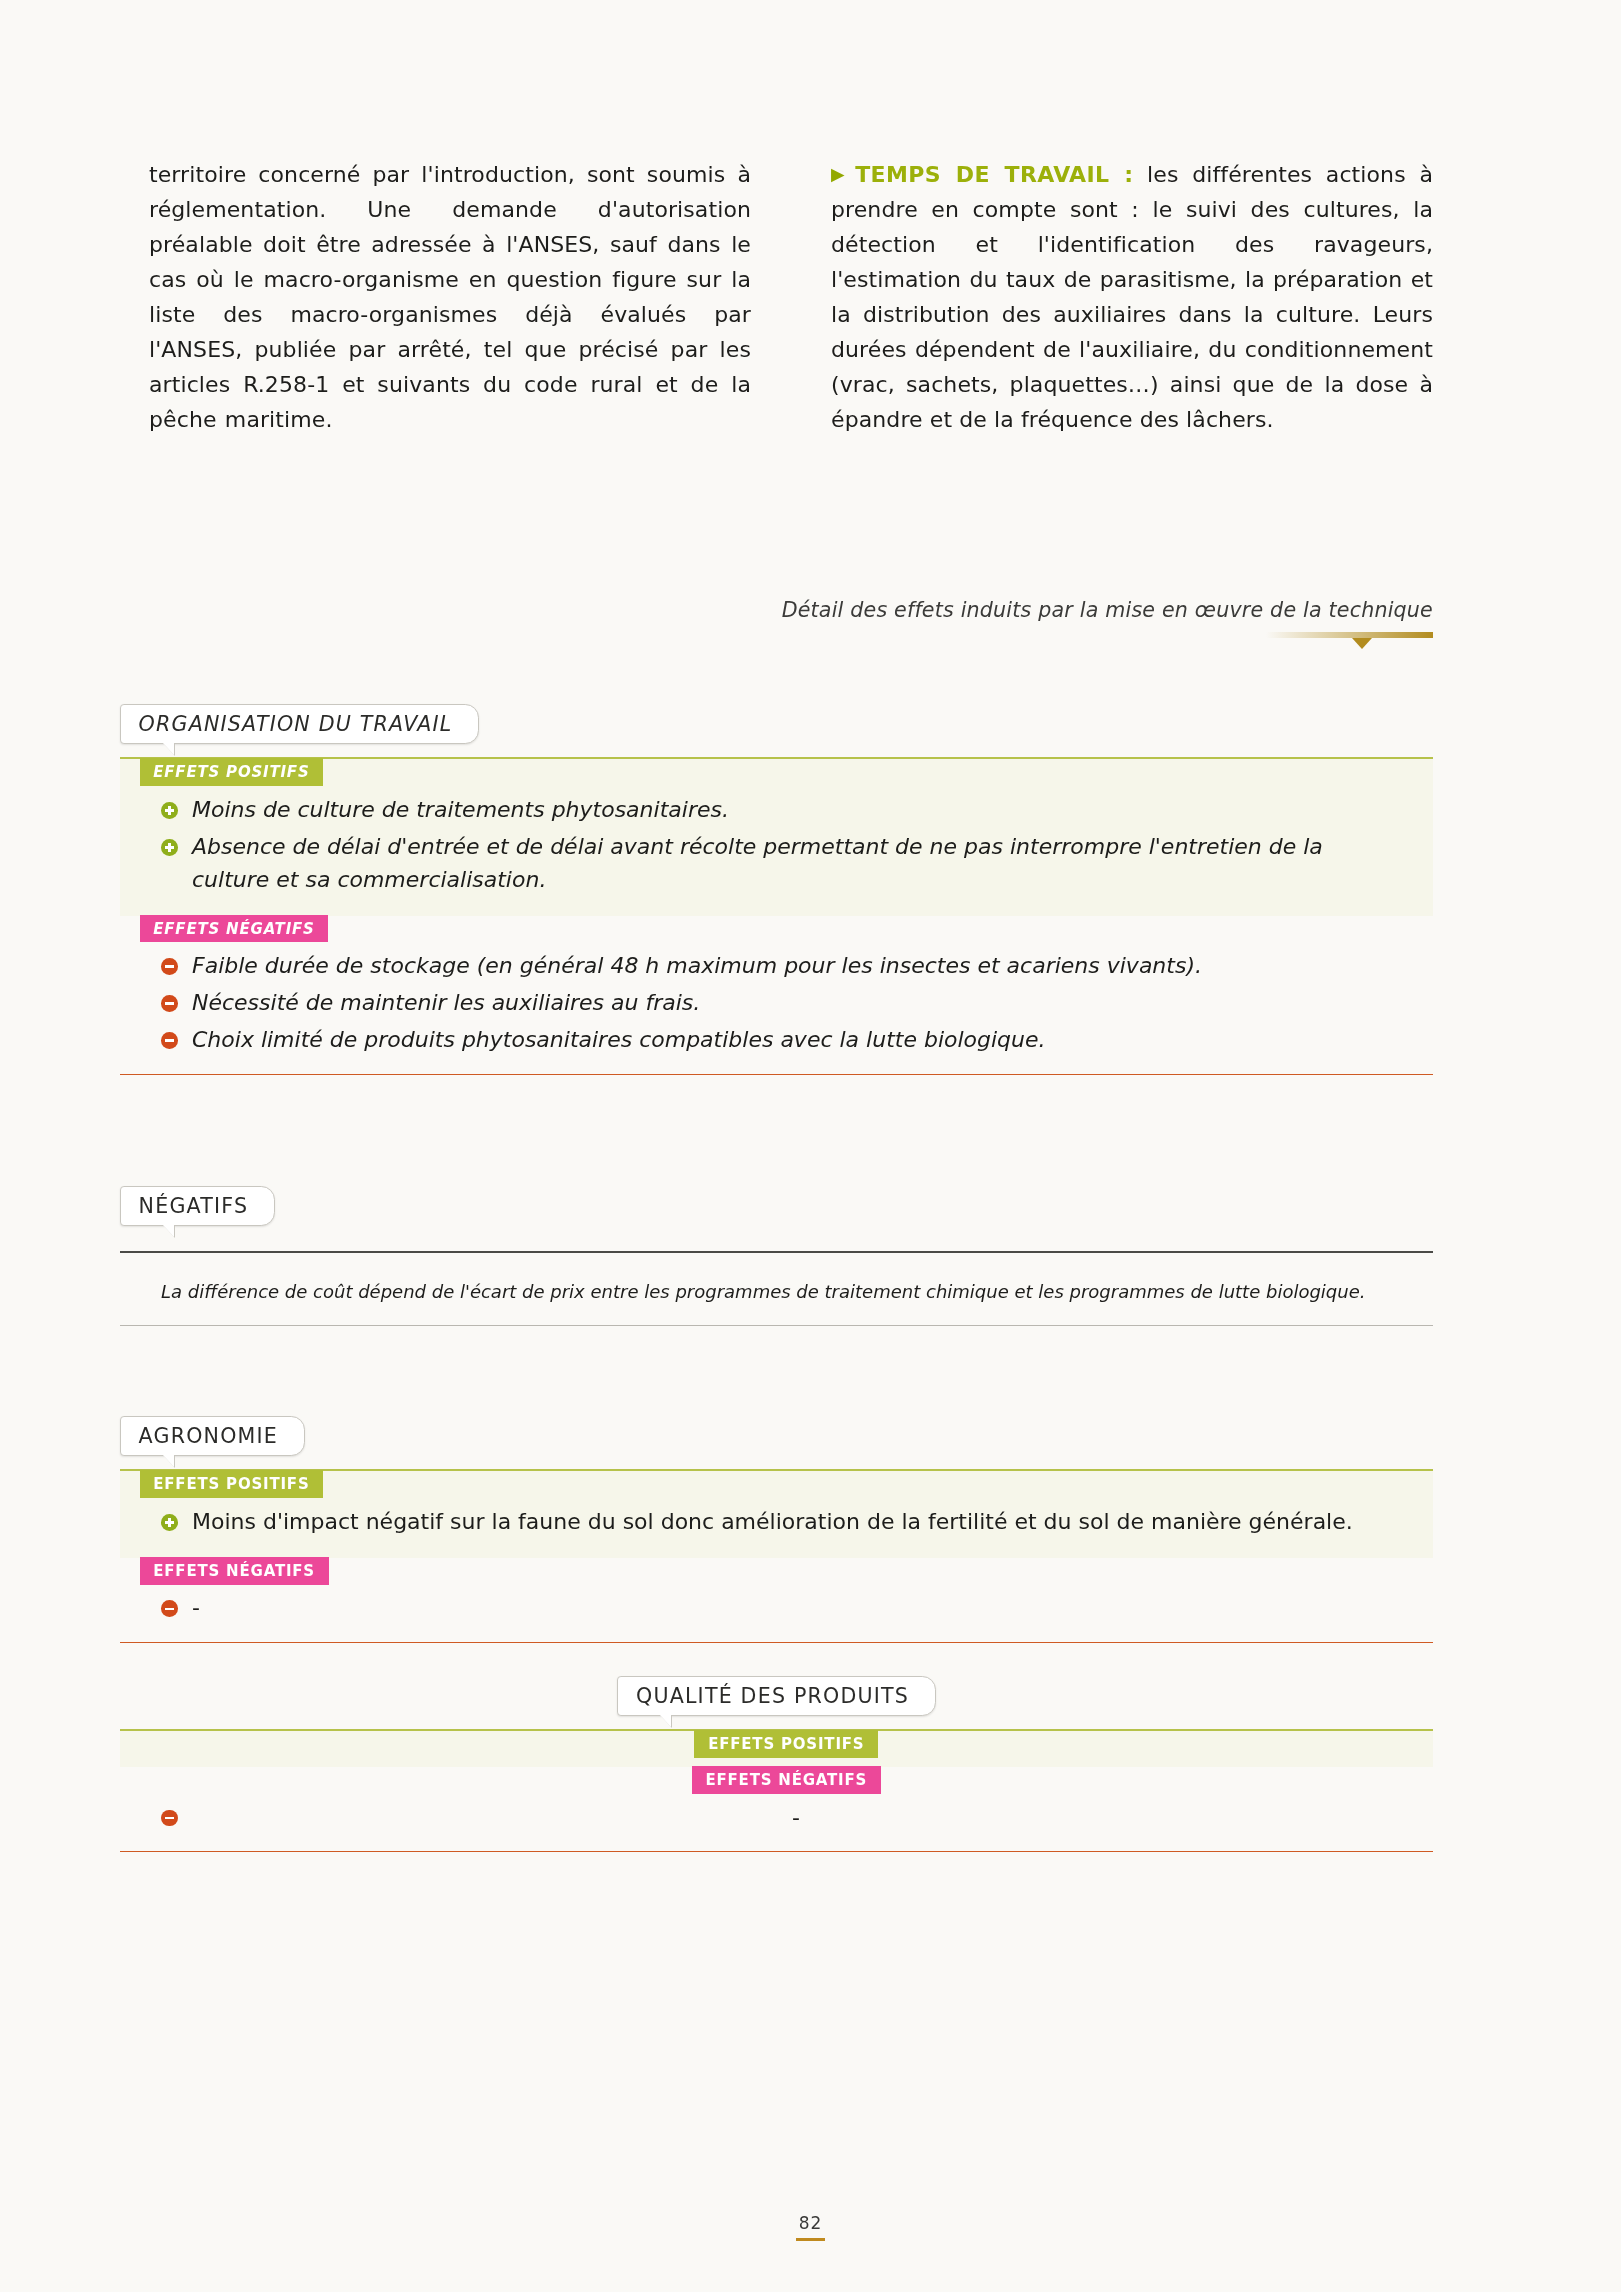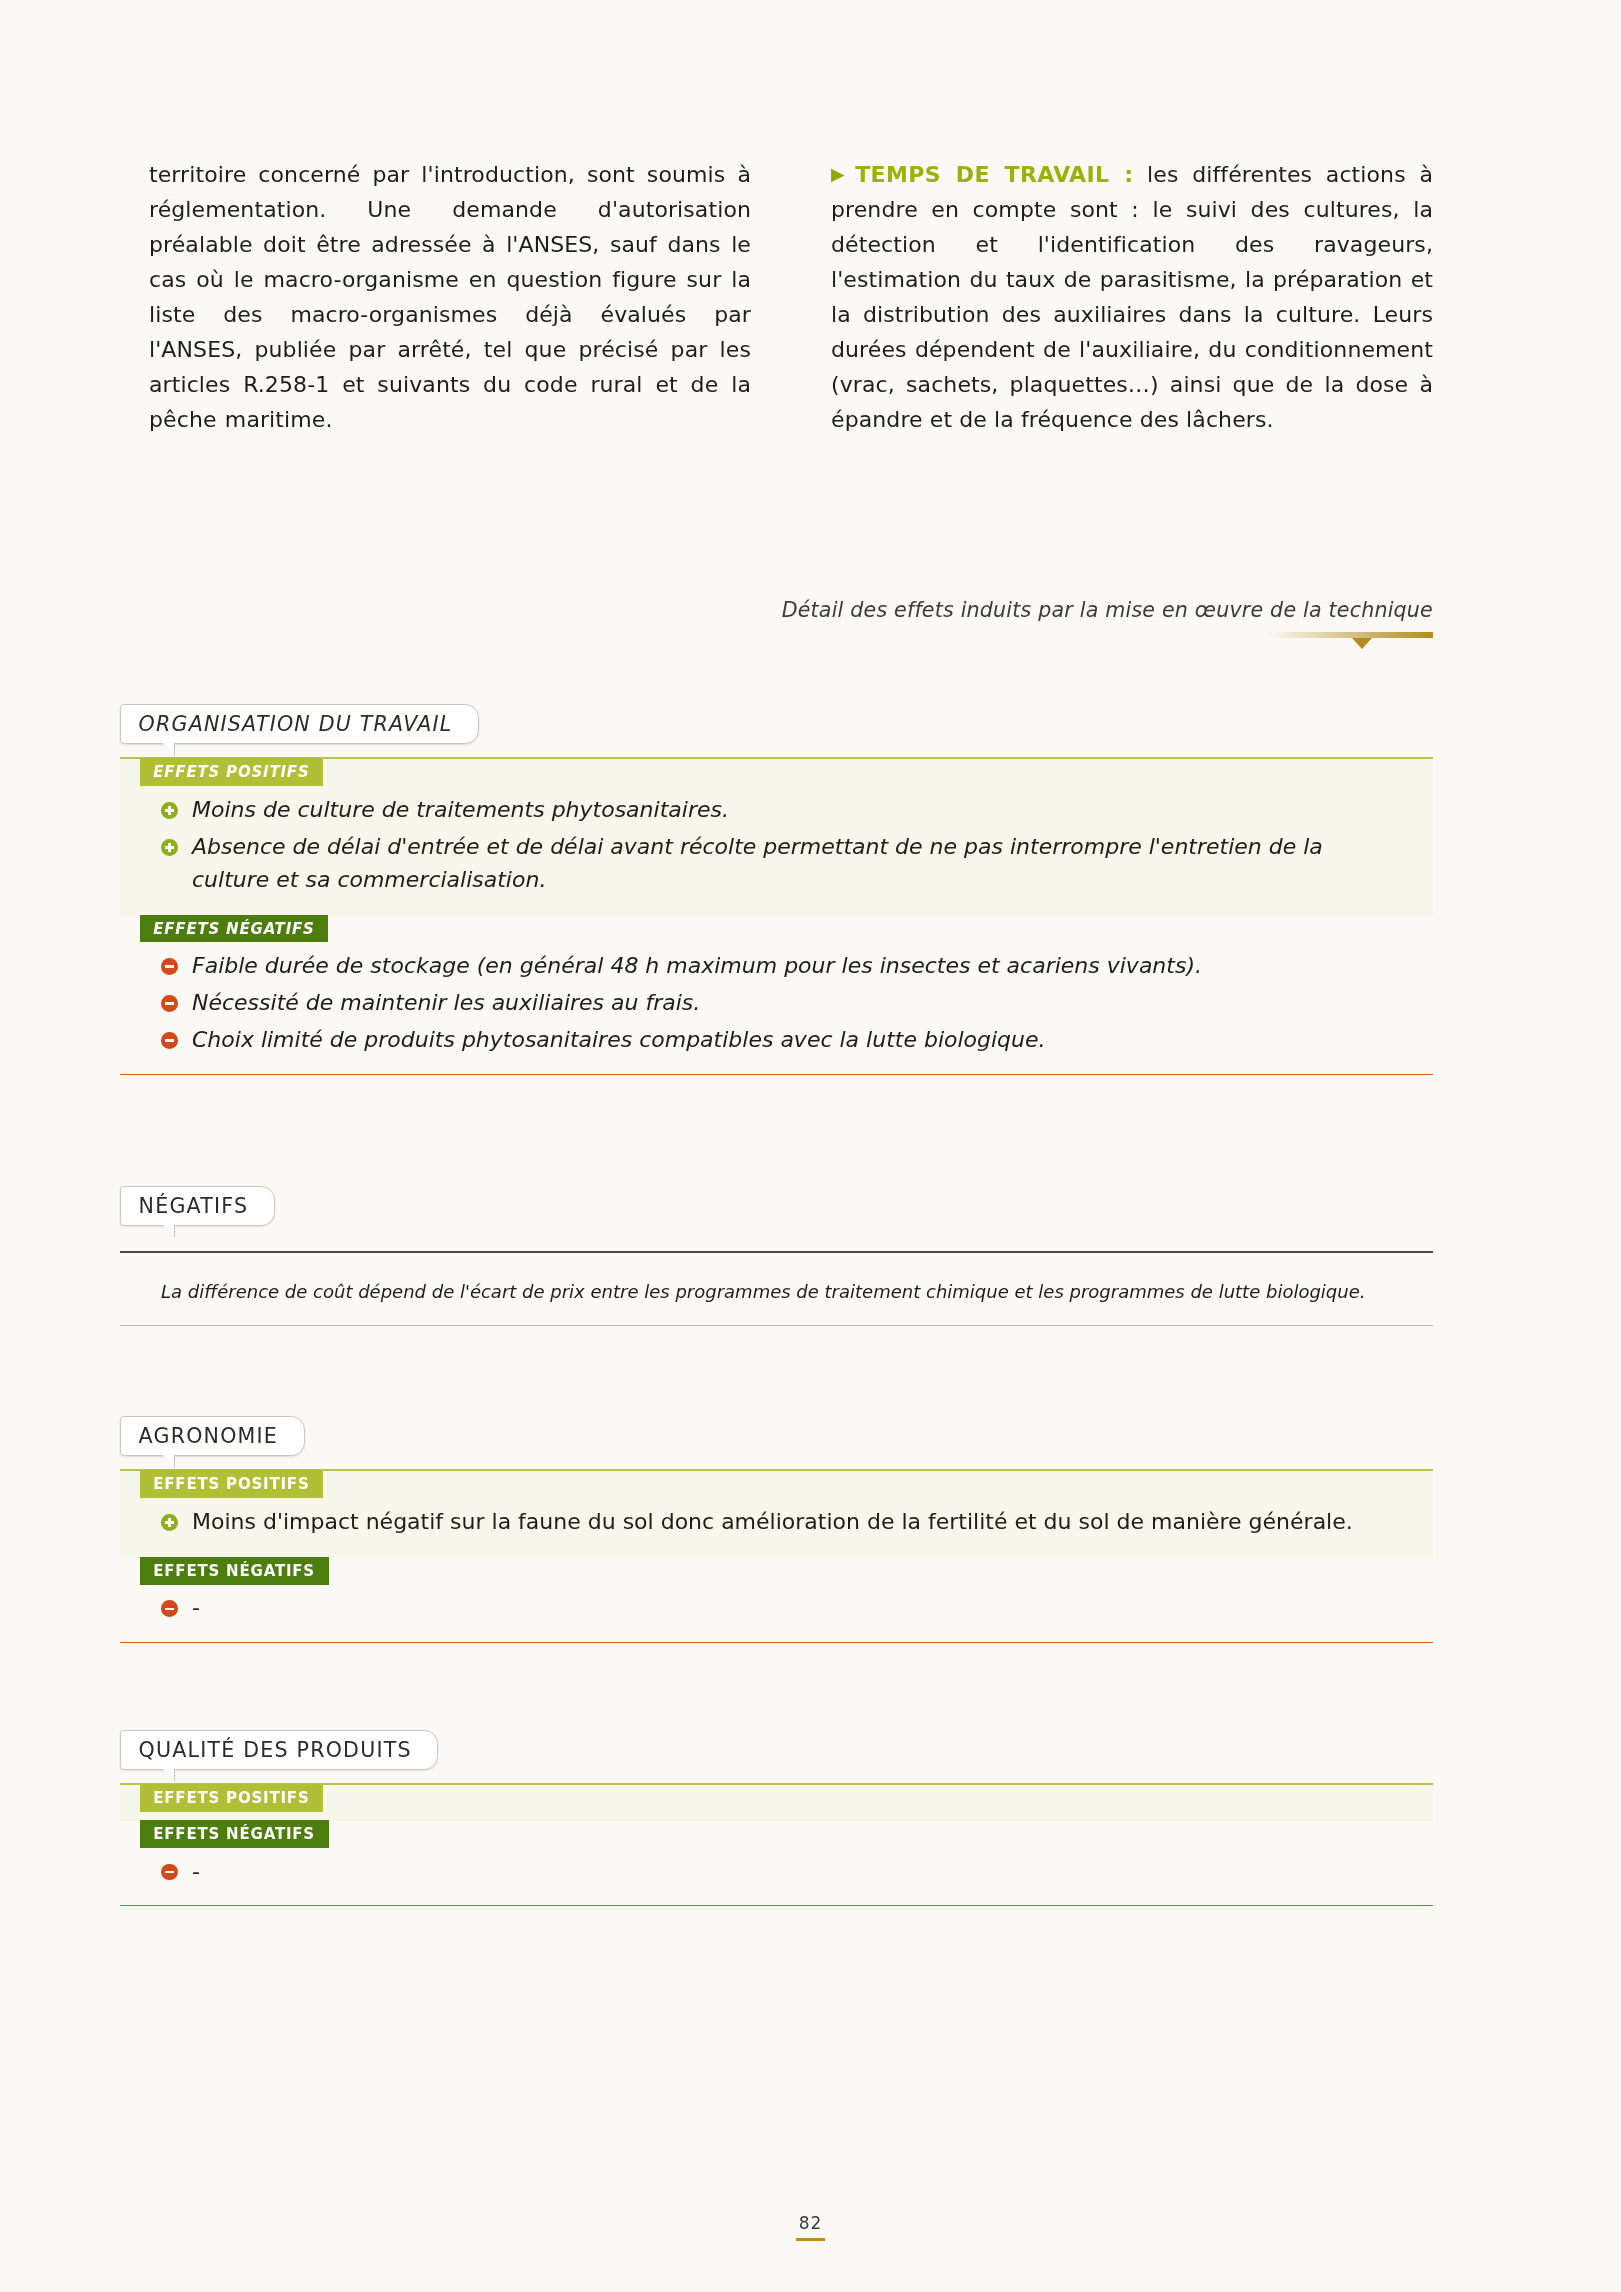--- a/index.html
+++ b/index.html
@@ -140,21 +140,21 @@
     font-size: 15px;
     font-weight: bold;
     letter-spacing: 0.8px;
     color: #ffffff;
     padding: 4.9px 13.7px 4.9px 13.7px;
     margin-left: 19.6px;
     position: relative;
     top: -1px;
   }
   .badge-pos { background: #b0bf36; }
-  .badge-neg { background: #4d7c0f; }
+  .badge-neg { background: #ec4899; }
 
   ul.items {
     list-style: none;
     margin: 5.9px 0 0 0;
     padding: 0 33px 0 41px;
   }
   ul.items li {
     position: relative;
     font-size: 22px;
     line-height: 33px;
@@ -284,21 +284,21 @@
       </ul>
     </div>
     <div class="neg-block with-line">
       <span class="badge badge-neg">EFFETS NÉGATIFS</span>
       <ul class="items">
         <li><span class="bullet bullet-neg"></span><span>-</span></li>
       </ul>
     </div>
   </div>
 
-  <div class="section" style="top:1730px;">
+  <div class="section" style="top:1676px;text-align:center;">
     <div class="tab">QUALITÉ DES PRODUITS</div>
     <div class="pos-block" style="margin-top:13.7px;padding-bottom:7.8px;">
       <span class="badge badge-pos">EFFETS POSITIFS</span>
     </div>
     <div class="neg-block with-line">
       <span class="badge badge-neg">EFFETS NÉGATIFS</span>
       <ul class="items">
         <li><span class="bullet bullet-neg"></span><span>-</span></li>
       </ul>
     </div>

